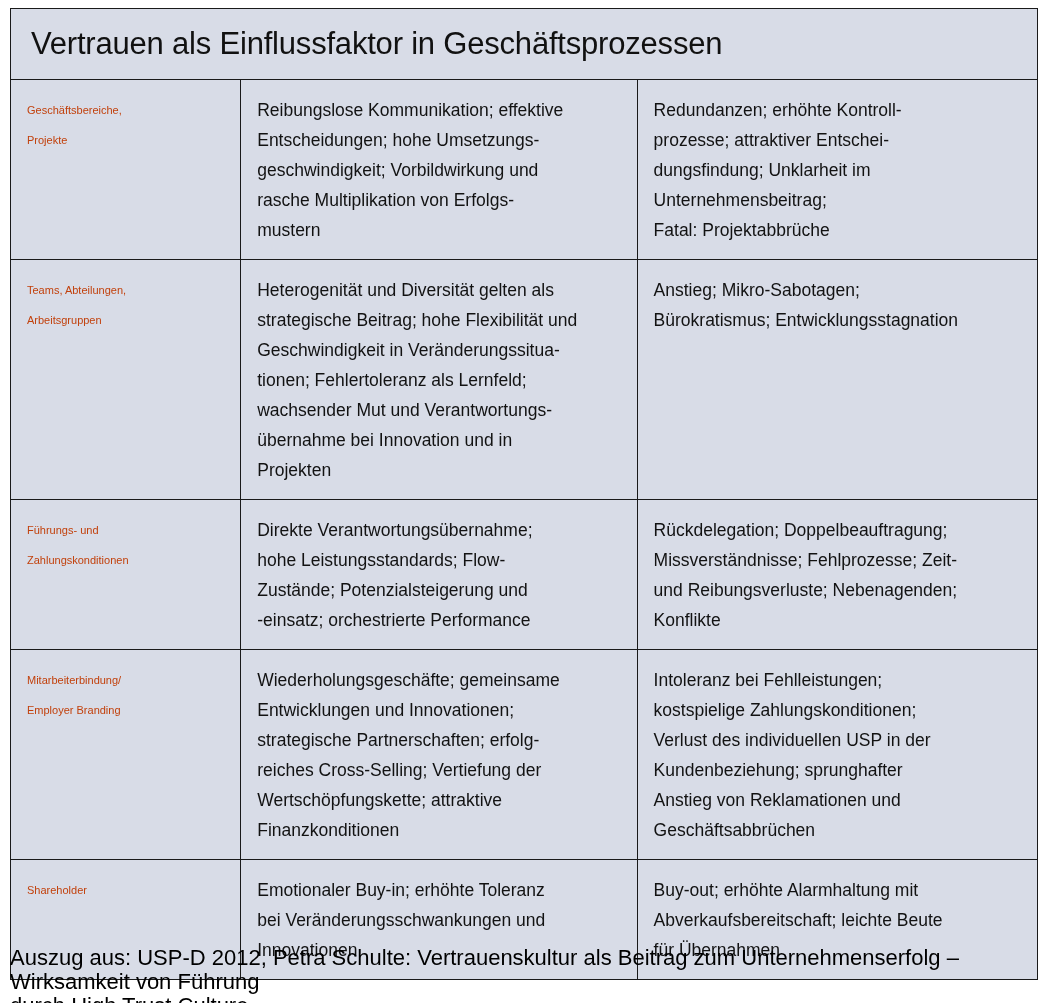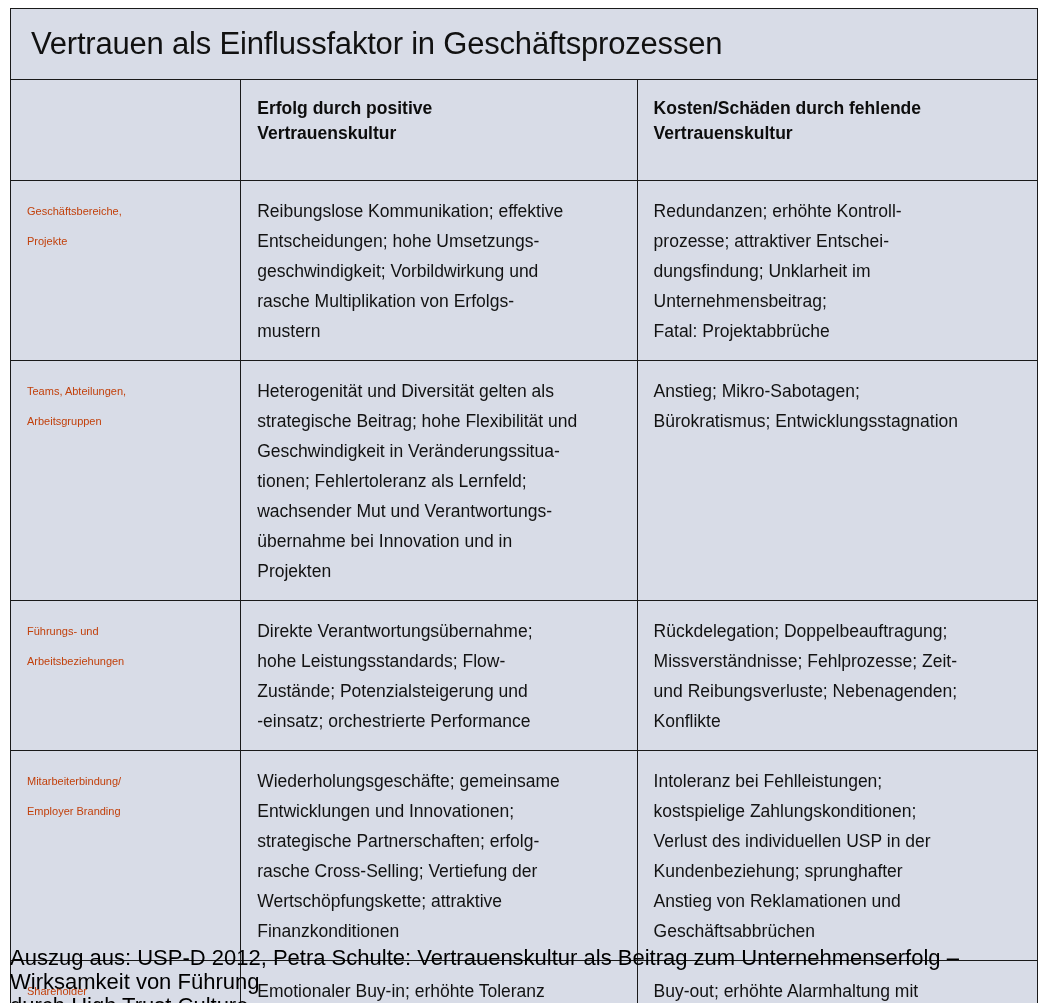--- a/index.html
+++ b/index.html
@@ -117,33 +117,20 @@
       <col class="col-b">
       <col class="col-c">
     </colgroup>
     <tbody>
       <tr>
         <td class="title-cell" colspan="3">
           <div class="title-text">Vertrauen als Einflussfaktor in Geschäftsprozessen</div>
         </td>
       </tr>
 
-      <tr>
-        <td class="hdr-cell hdr-empty">
-          <div class="hdr-text"></div>
-        </td>
-        <td class="hdr-cell">
-          <div class="hdr-text">Erfolg durch positive
-Vertrauenskultur</div>
-        </td>
-        <td class="hdr-cell">
-          <div class="hdr-text">Kosten/Schäden durch fehlende
-Vertrauenskultur</div>
-        </td>
-      </tr>
 
       <tr>
         <td class="body-cell">
           <div class="cat-text">Geschäftsbereiche,
 Projekte</div>
         </td>
         <td class="body-cell">
           <div class="cell-text">Reibungslose Kommunikation; effektive
 Entscheidungen; hohe Umsetzungs-
 geschwindigkeit; Vorbildwirkung und
@@ -175,21 +162,21 @@
         </td>
         <td class="body-cell">
           <div class="cell-text">Anstieg; Mikro-Sabotagen;
 Bürokratismus; Entwicklungsstagnation</div>
         </td>
       </tr>
 
       <tr>
         <td class="body-cell">
           <div class="cat-text">Führungs- und
-Arbeitsbeziehungen</div>
+Zahlungskonditionen</div>
         </td>
         <td class="body-cell">
           <div class="cell-text">Direkte Verantwortungsübernahme;
 hohe Leistungsstandards; Flow-
 Zustände; Potenzialsteigerung und
 -einsatz; orchestrierte Performance</div>
         </td>
         <td class="body-cell">
           <div class="cell-text">Rückdelegation; Doppelbeauftragung;
 Missverständnisse; Fehlprozesse; Zeit-
@@ -200,21 +187,21 @@
 
       <tr>
         <td class="body-cell">
           <div class="cat-text">Mitarbeiterbindung/
 Employer Branding</div>
         </td>
         <td class="body-cell">
           <div class="cell-text">Wiederholungsgeschäfte; gemeinsame
 Entwicklungen und Innovationen;
 strategische Partnerschaften; erfolg-
-rasche Cross-Selling; Vertiefung der
+reiches Cross-Selling; Vertiefung der
 Wertschöpfungskette; attraktive
 Finanzkonditionen</div>
         </td>
         <td class="body-cell">
           <div class="cell-text">Intoleranz bei Fehlleistungen;
 kostspielige Zahlungskonditionen;
 Verlust des individuellen USP in der
 Kundenbeziehung; sprunghafter
 Anstieg von Reklamationen und
 Geschäftsabbrüchen</div>

